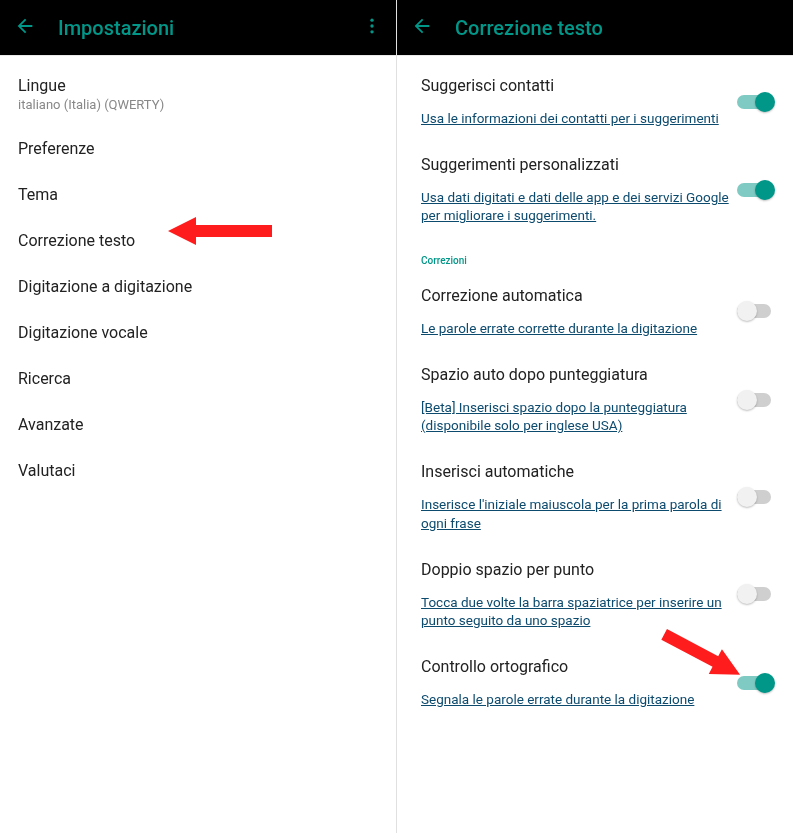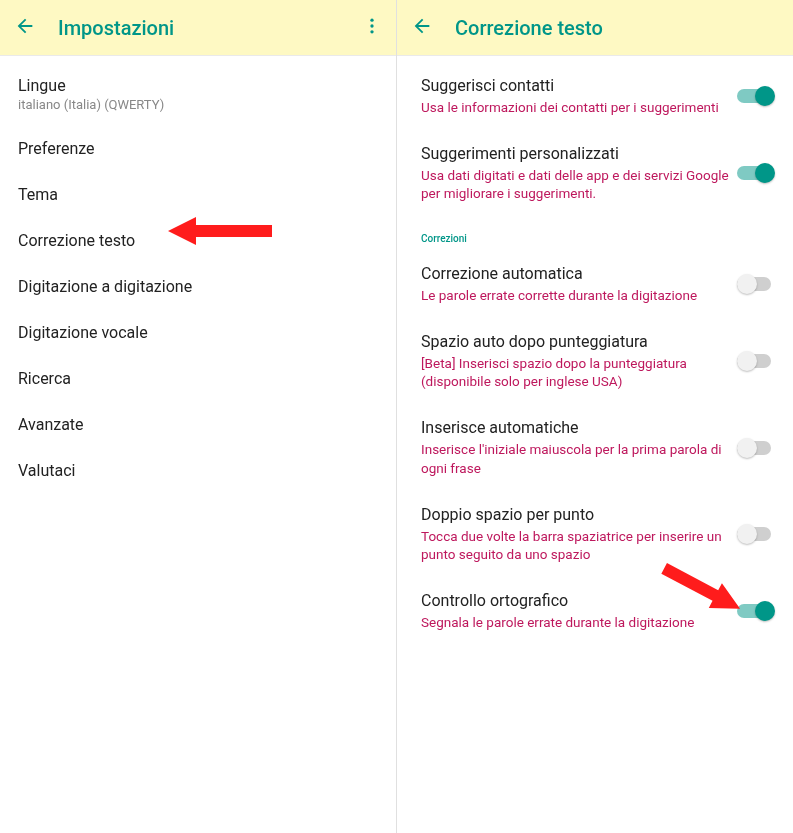--- a/index.html
+++ b/index.html
@@ -18,21 +18,21 @@
     flex-direction: column;
     position: relative;
   }
   .pane.left { width: 397px; border-right: 1px solid #e0e0e0; }
   .pane.right { width: 396px; }
   .appbar {
     height: 56px;
     display: flex;
     align-items: center;
     padding: 0 14px;
-    background: #fef9c3;
+    background: #000000;
     border-bottom: 1px solid #eaeaea;
     gap: 22px;
   }
   .appbar .back-icon svg { width: 22px; height: 22px; fill: #009688; }
   .appbar .title {
     color: #009688;
     font-size: 20px;
     font-weight: 500;
     flex: 1;
   }
@@ -61,24 +61,25 @@
     gap: 2px;
     position: relative;
   }
   .right .r-text { flex: 1; min-width: 0; padding-right: 6px; }
   .right .r-title {
     color: #222;
     font-size: 16px;
     font-weight: 400;
   }
   .right .r-sub {
-    color: #be185d;
+    color: #0c4a6e;
     font-size: 13.5px;
-    margin-top: 3px;
+    margin-top: 14px;
     line-height: 1.35;
+    text-decoration: underline;
   }
   .right .section-hdr {
     color: #009688;
     font-size: 10px;
     font-weight: 500;
     padding: 16px 24px 6px 24px;
   }
   .toggle {
     width: 38px;
     height: 20px;
@@ -218,21 +219,21 @@
         <div class="r-sub">[Beta] Inserisci spazio dopo la punteggiatura (disponibile solo per inglese USA)</div>
       </div>
       <div class="toggle off">
           <div class="track"></div>
           <div class="thumb"></div>
         </div>
     </div>
 
     <div class="r-item">
       <div class="r-text">
-        <div class="r-title">Inserisce automatiche</div>
+        <div class="r-title">Inserisci automatiche</div>
         <div class="r-sub">Inserisce l'iniziale maiuscola per la prima parola di ogni frase</div>
       </div>
       <div class="toggle off">
           <div class="track"></div>
           <div class="thumb"></div>
         </div>
     </div>
 
     <div class="r-item">
       <div class="r-text">

